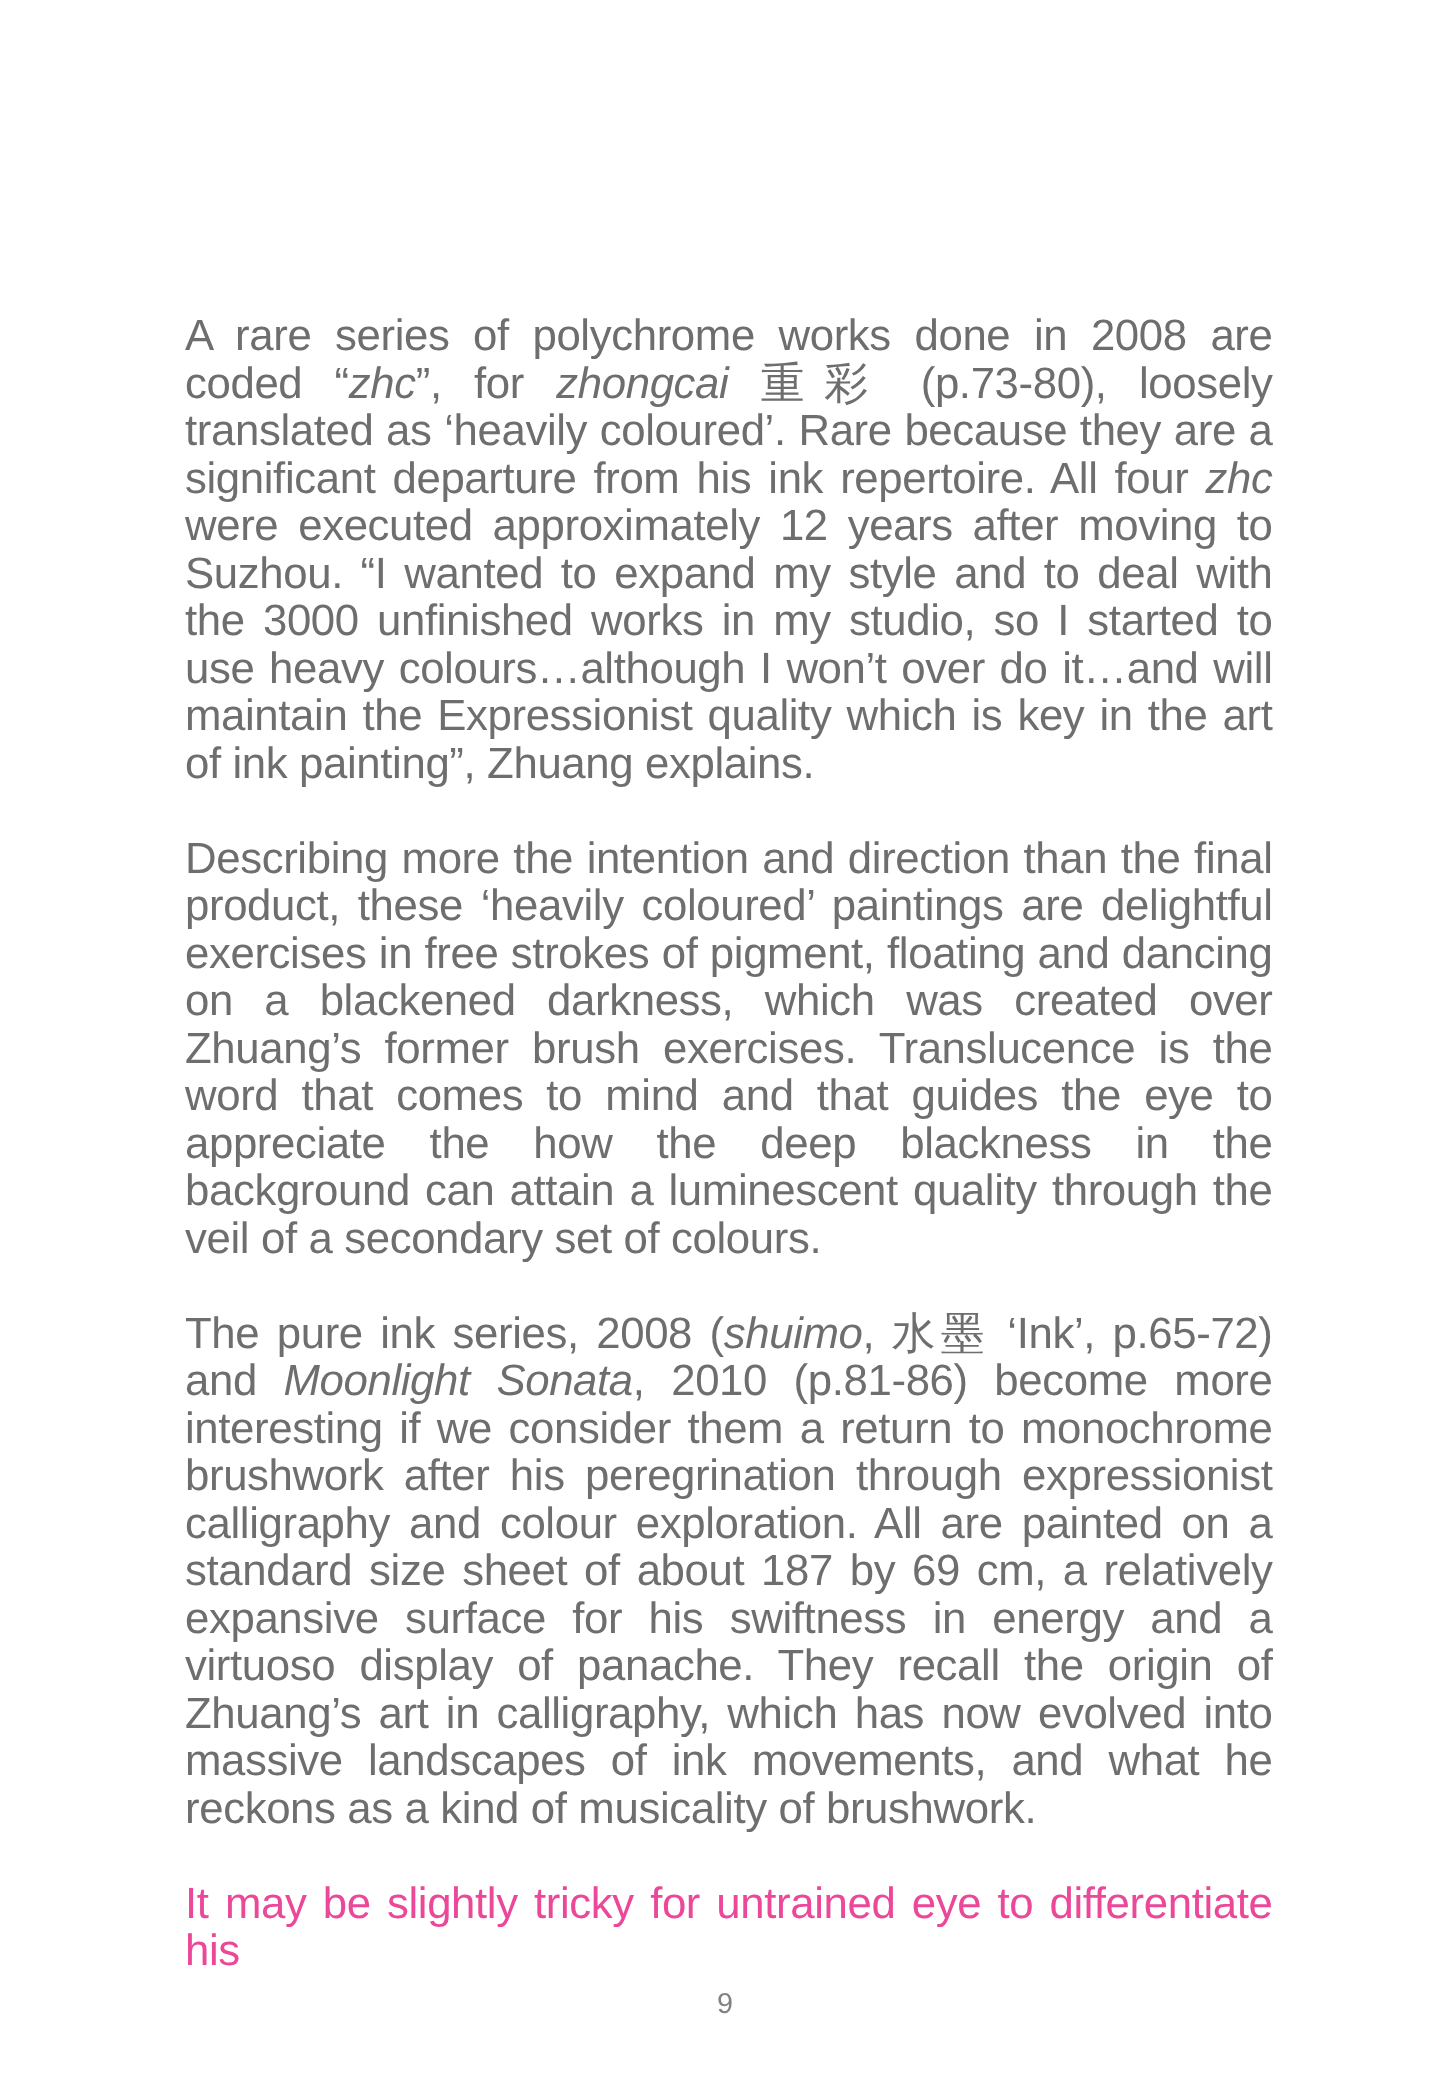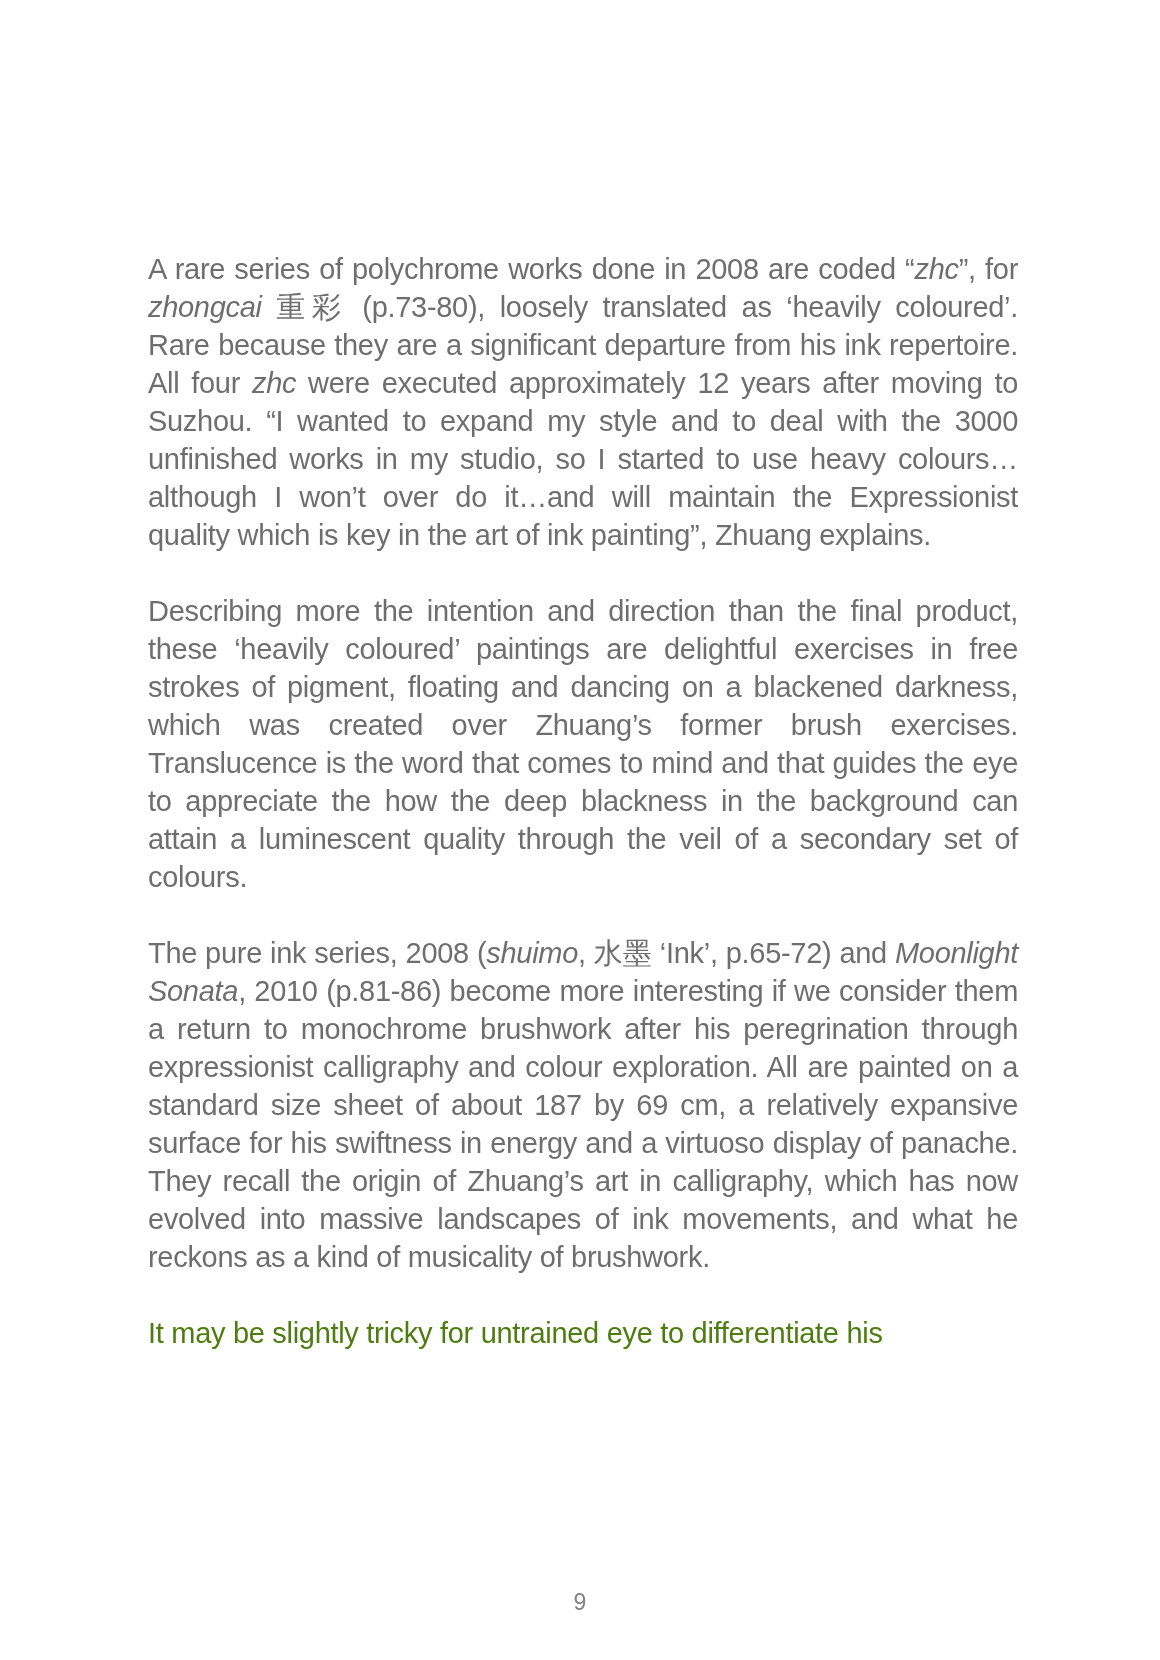--- a/index.html
+++ b/index.html
@@ -15,21 +15,21 @@
     overflow: hidden;
   }
   .text-block {
     position: absolute;
     left: 148px;
     top: 250px;
     width: 870px;
   }
   .para {
     margin: 0 0 38px 0;
-    font-size: 29px;
+    font-size: 35px;
     line-height: 38px;
     font-weight: 400;
     letter-spacing: -0.3px;
     color: #6e6e6e;
     text-align: justify;
   }
   .para:last-child {
     margin-bottom: 0;
   }
   .para em {
@@ -46,16 +46,16 @@
     color: #828282;
   }
 </style>
 </head>
 <body style="background: rgb(255, 255, 255);">
 
 <main class="text-block" id="body-text">
     <p class="para" style="color: rgb(110, 110, 110);"><span>A rare series of polychrome works done in 2008 are coded “</span><em>zhc</em><span>”, for </span><em>zhongcai</em><span> 重彩 (p.73-80), loosely translated as ‘heavily coloured’. Rare because they are a significant departure from his ink repertoire. All four </span><em>zhc</em><span> were executed approximately 12 years after moving to Suzhou. “I wanted to expand my style and to deal with the 3000  unfinished works in my studio, so I started to use heavy colours…although I won’t over do it…and will maintain the Expressionist quality which is key in the art of ink painting”, Zhuang explains.</span></p>
     <p class="para" style="color: rgb(110, 110, 110);"><span>Describing more the intention and direction than the final product, these ‘heavily coloured’ paintings are delightful exercises in free strokes of pigment, floating and dancing on a blackened darkness, which was created over Zhuang’s former brush exercises. Translucence is the word that comes to mind and that guides the eye to appreciate the how the deep blackness in the background can attain a luminescent quality through the veil of a secondary set of colours.</span></p>
     <p class="para" style="color: rgb(110, 110, 110);"><span>The pure ink series, 2008 (</span><em>shuimo</em><span>, 水墨 ‘Ink’, p.65-72) and </span><em>Moonlight Sonata</em><span>, 2010 (p.81-86) become more interesting if we consider them a return to monochrome brushwork after his peregrination through expressionist calligraphy and colour exploration.  All are painted on a standard size sheet of about 187 by 69 cm, a relatively expansive surface for his swiftness in energy and a virtuoso display of panache. They recall the origin of Zhuang’s art in calligraphy, which has now evolved into massive landscapes of ink movements, and what he reckons as a kind of musicality of brushwork.</span></p>
-    <p class="para" style="color: #4d7c0f;"><span>It may be slightly tricky for untrained eye to differentiate his</span></p>
+    <p class="para" style="color: #ec4899;"><span>It may be slightly tricky for untrained eye to differentiate his</span></p>
   </main>
 
 <footer class="page-number" style="color: rgb(130, 130, 130);">9</footer>
 
 </body></html>

